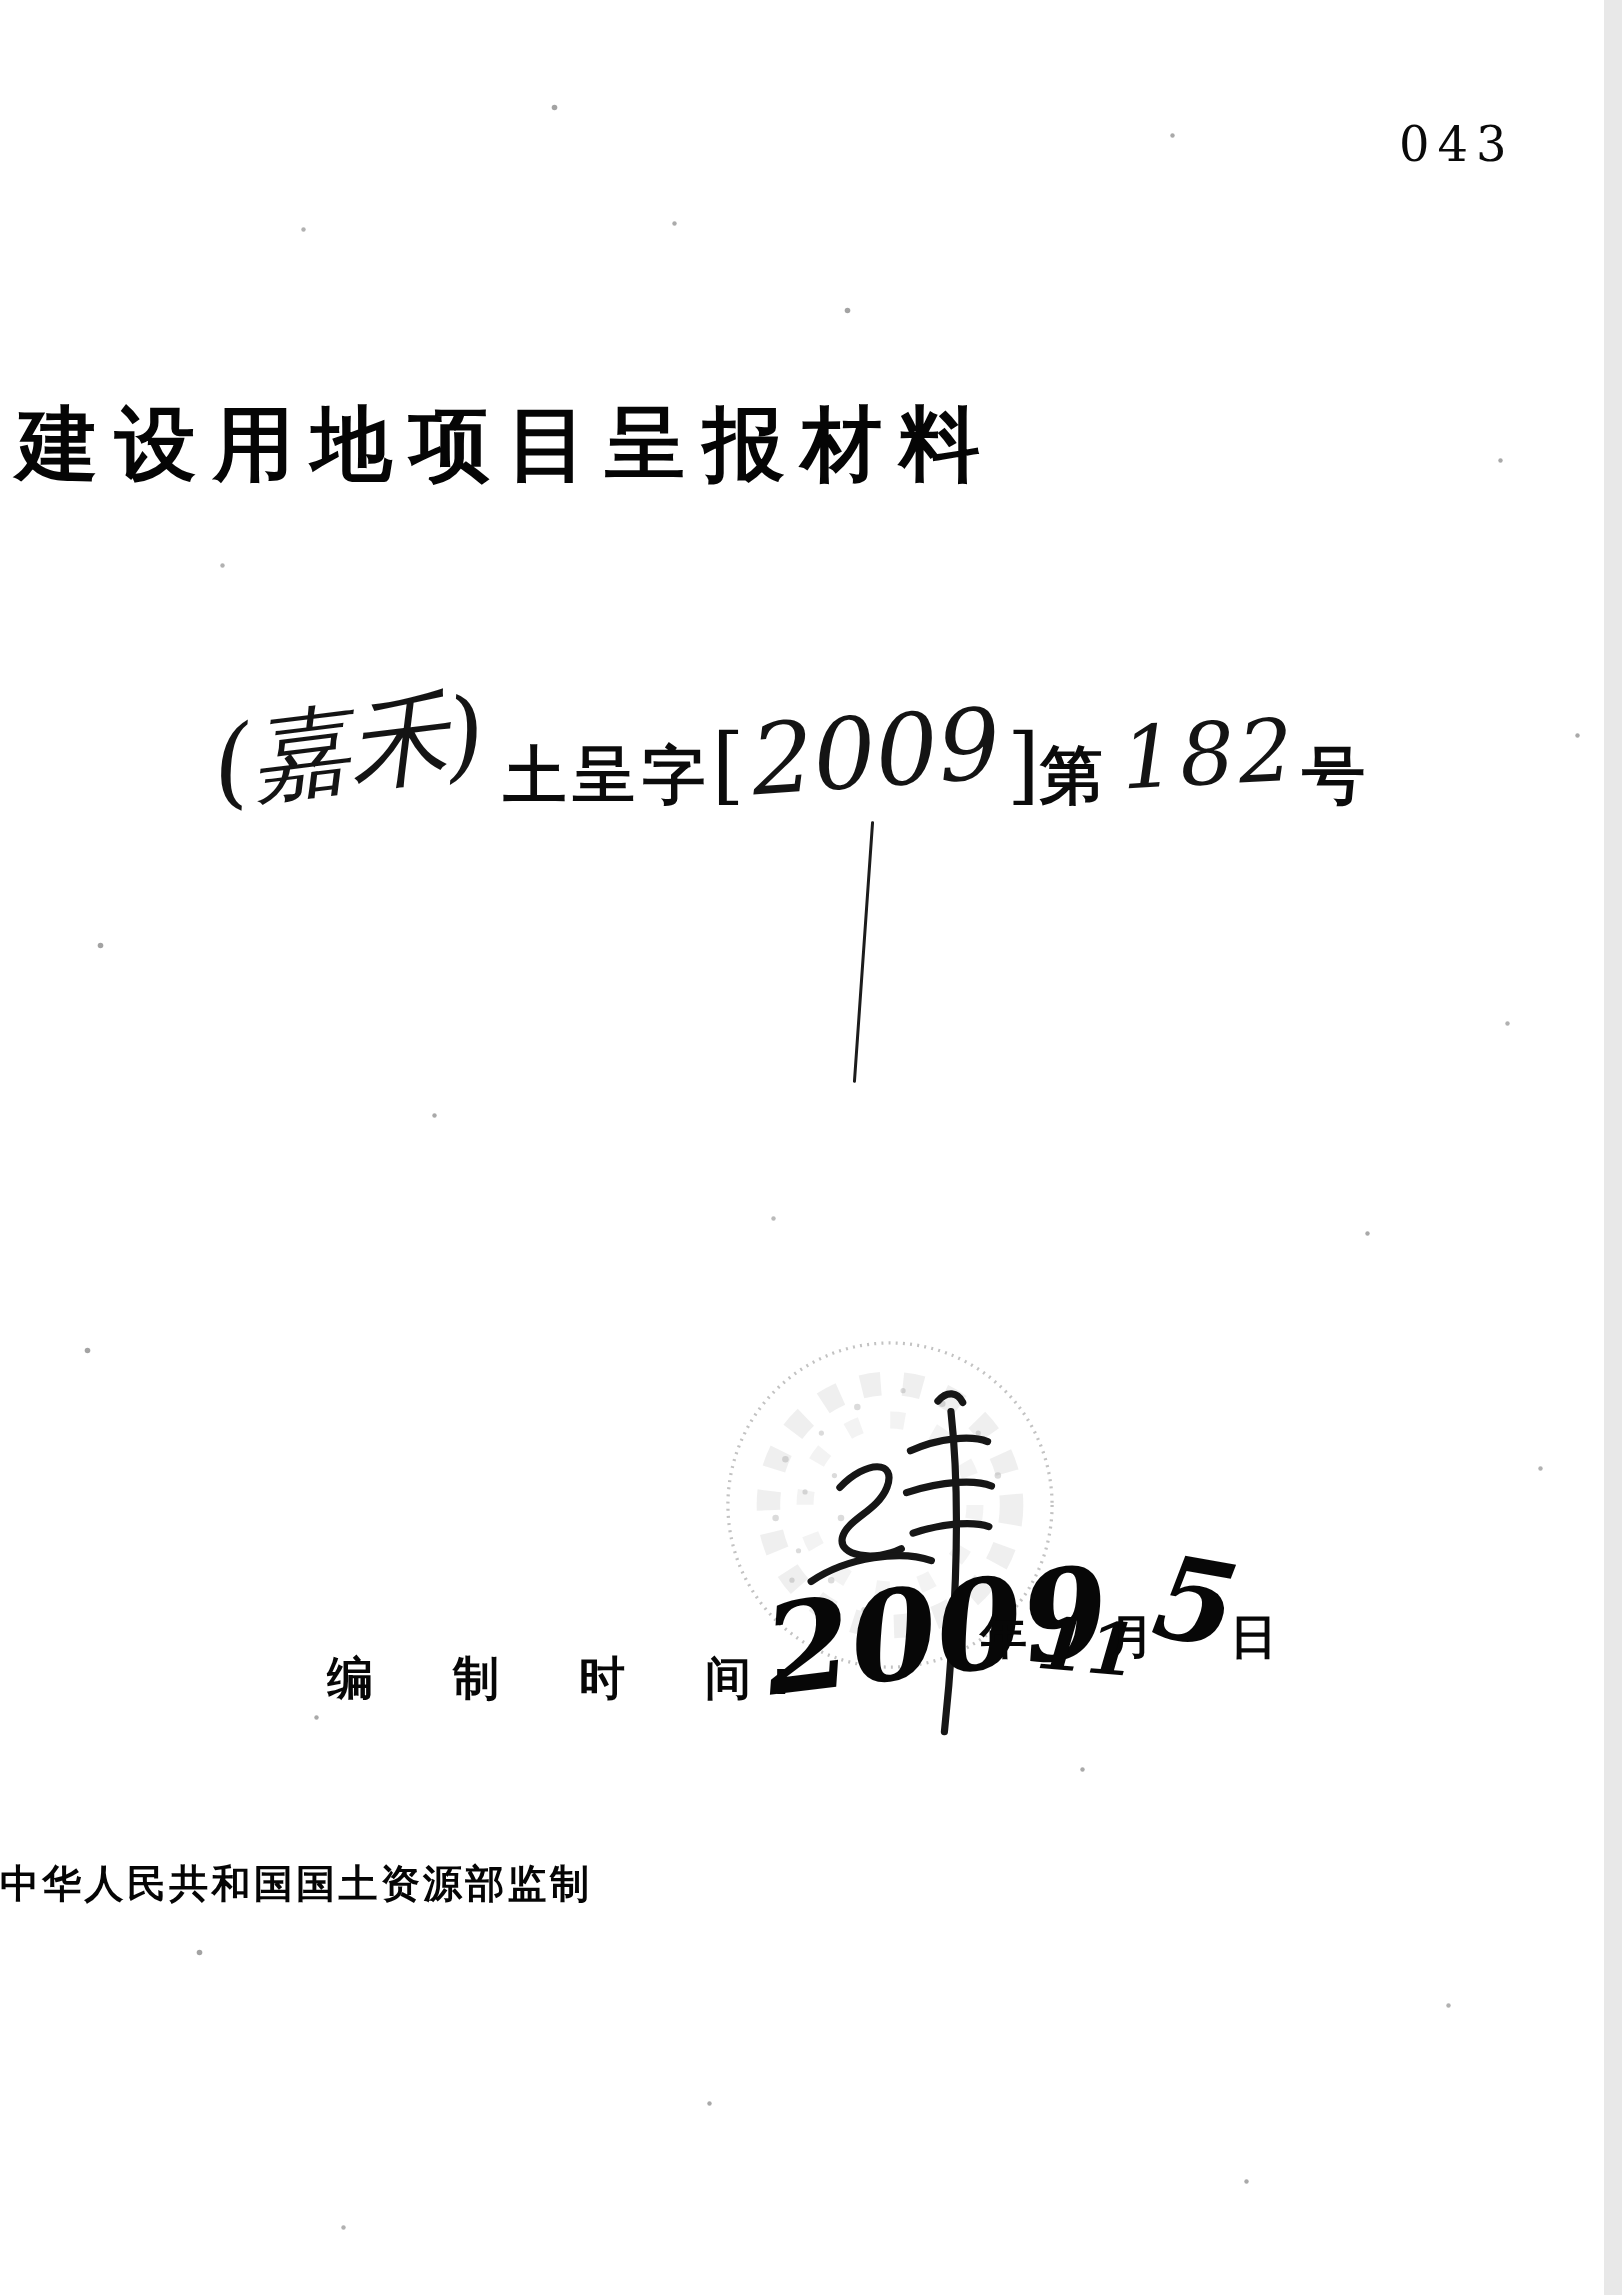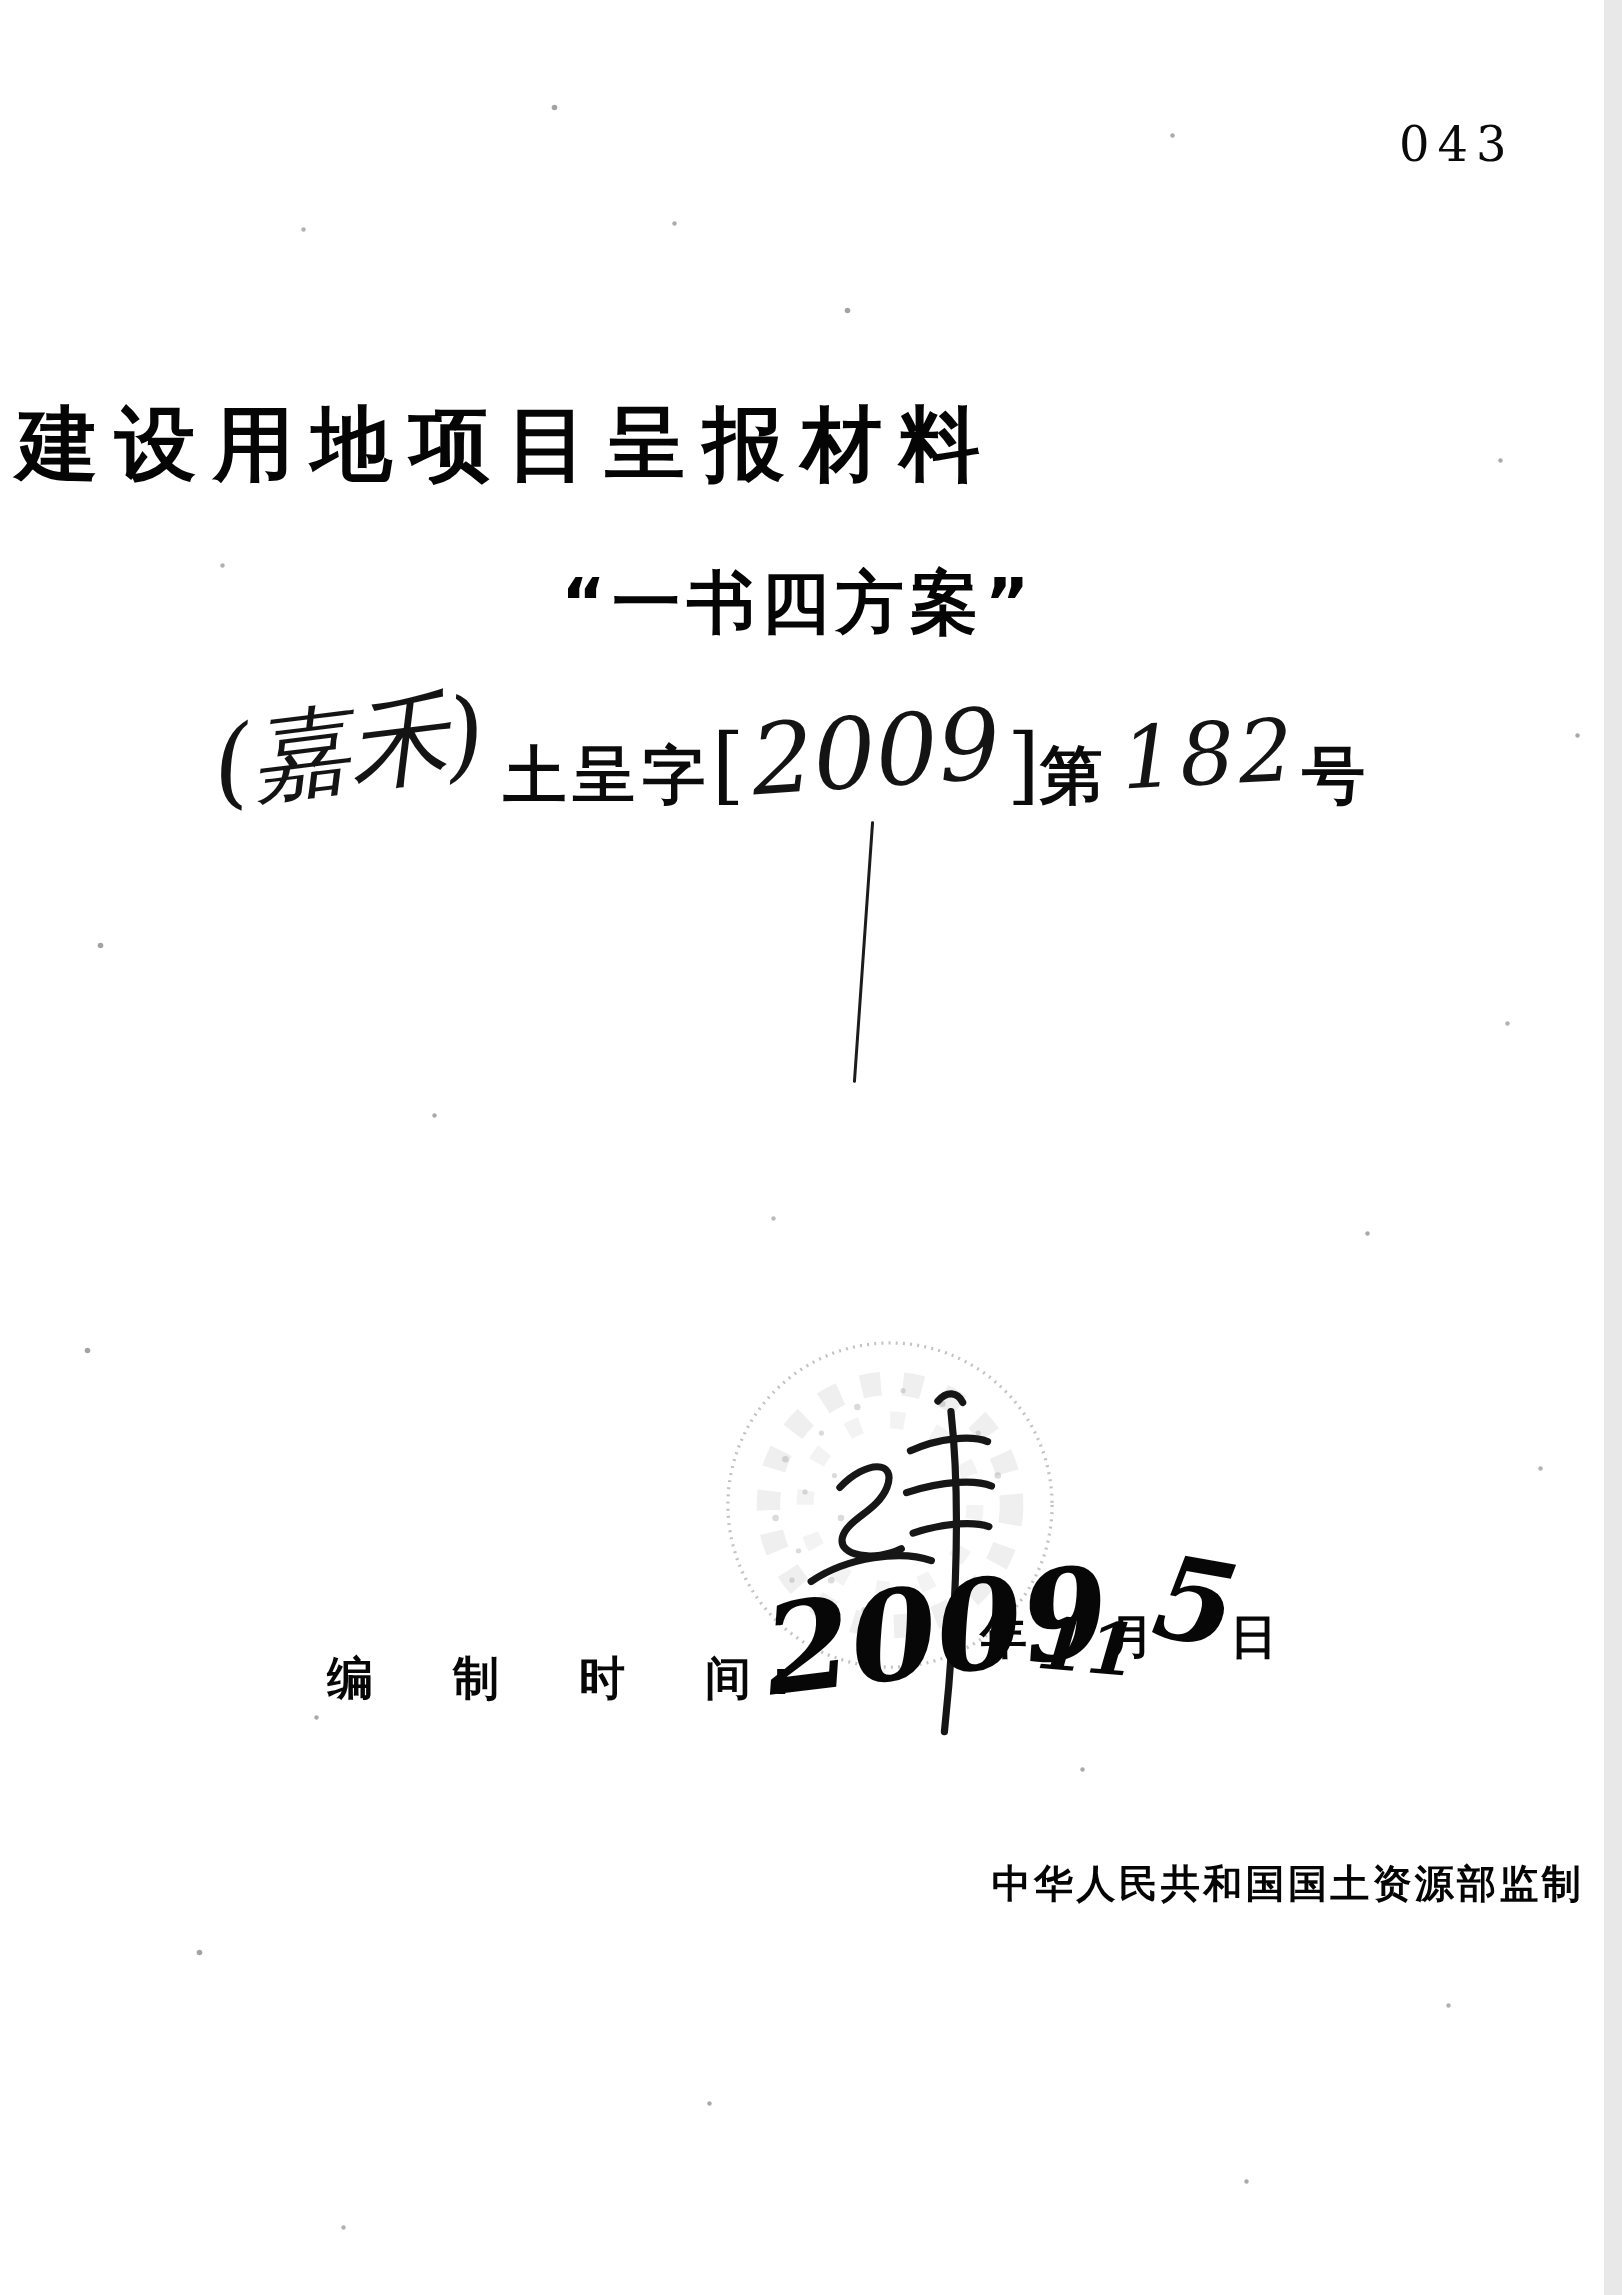--- a/index.html
+++ b/index.html
@@ -62,21 +62,21 @@
   .field-date-label{top:1648px;letter-spacing:21px;word-spacing:22px;}
   .date-part{position:absolute;font-size:47px;font-weight:bold;color:#070707;}
   .d-year{top:1569px;left:764px;font-size:124px;transform:rotate(-7deg);}
   .d-year-unit{top:1606px;left:980px;}
   .d-month{top:1611px;left:1037px;font-size:72px;transform:rotate(5deg);}
   .d-month-unit{top:1606px;left:1107px;}
   .d-day{top:1544px;left:1156px;font-size:115px;transform:rotate(10deg);}
   .d-day-unit{top:1606px;left:1230px;}
   .footer-line{
     position:absolute;top:1857px;left:0;width:1584px;
-    text-align:right;
+    text-align:left;
     font-size:39px;font-weight:bold;letter-spacing:3.3px;
     color:#050505;
   }
   .seal{position:absolute;top:1322px;left:707px;width:366px;height:366px;}
   .signature{position:absolute;top:1364px;left:802px;width:196px;height:380px;}
   .noise{
     position:absolute;top:0;left:0;width:3.3px;height:3.3px;border-radius:50%;
     opacity:.5;background:transparent;
     box-shadow:
       553px 106px 0 1.3px #4a4a4a, 673px 222px 0 0.7px #5a5a5a,
@@ -94,21 +94,20 @@
 </style>
 </head>
 <body>
 
 <div class="page">
 
   <div class="page-number">043</div>
 
   <h1 class="doc-title">建设用地项目呈报材料</h1>
 
-  <div class="doc-subtitle">“一书四方案”</div>
 
   <div class="doc-number-line">
     <span class="hw hw-region">(嘉禾)</span>
     <span class="printed">土呈字</span>
     <span class="bracket">[</span>
     <span class="hw hw-docyear">2009</span>
     <span class="bracket">]</span>
     <span class="printed">第</span>
     <span class="hw hw-docnum">182</span>
     <span class="printed">号</span>

